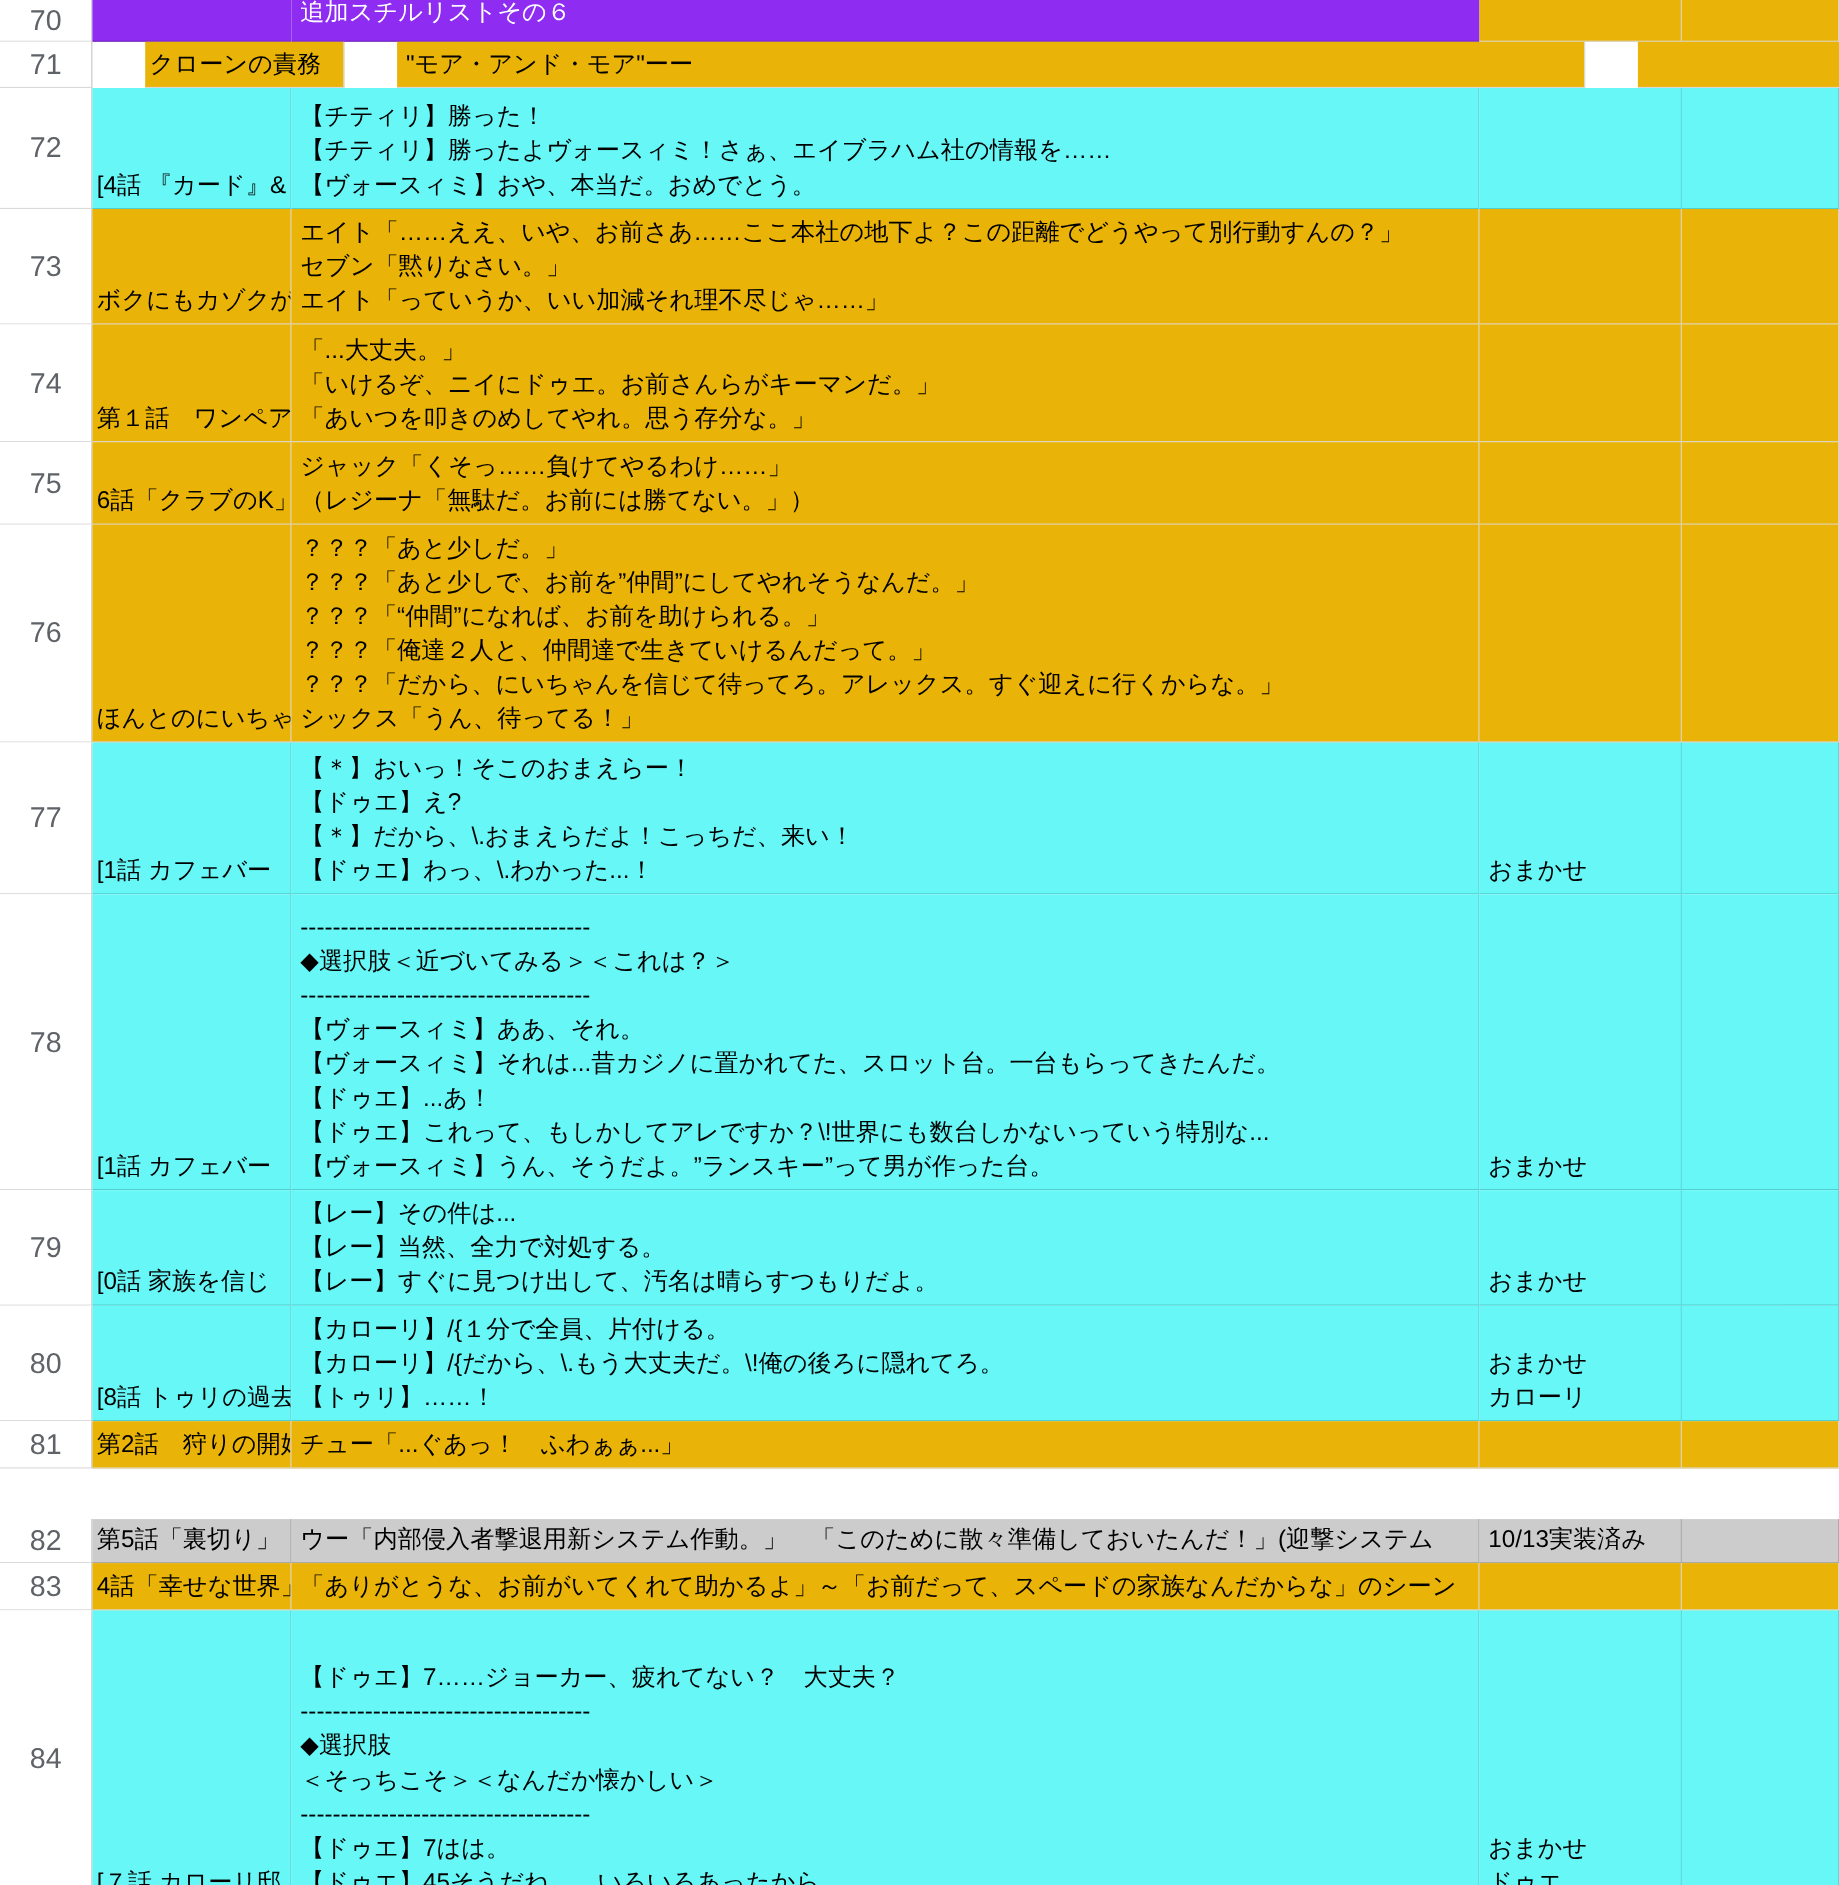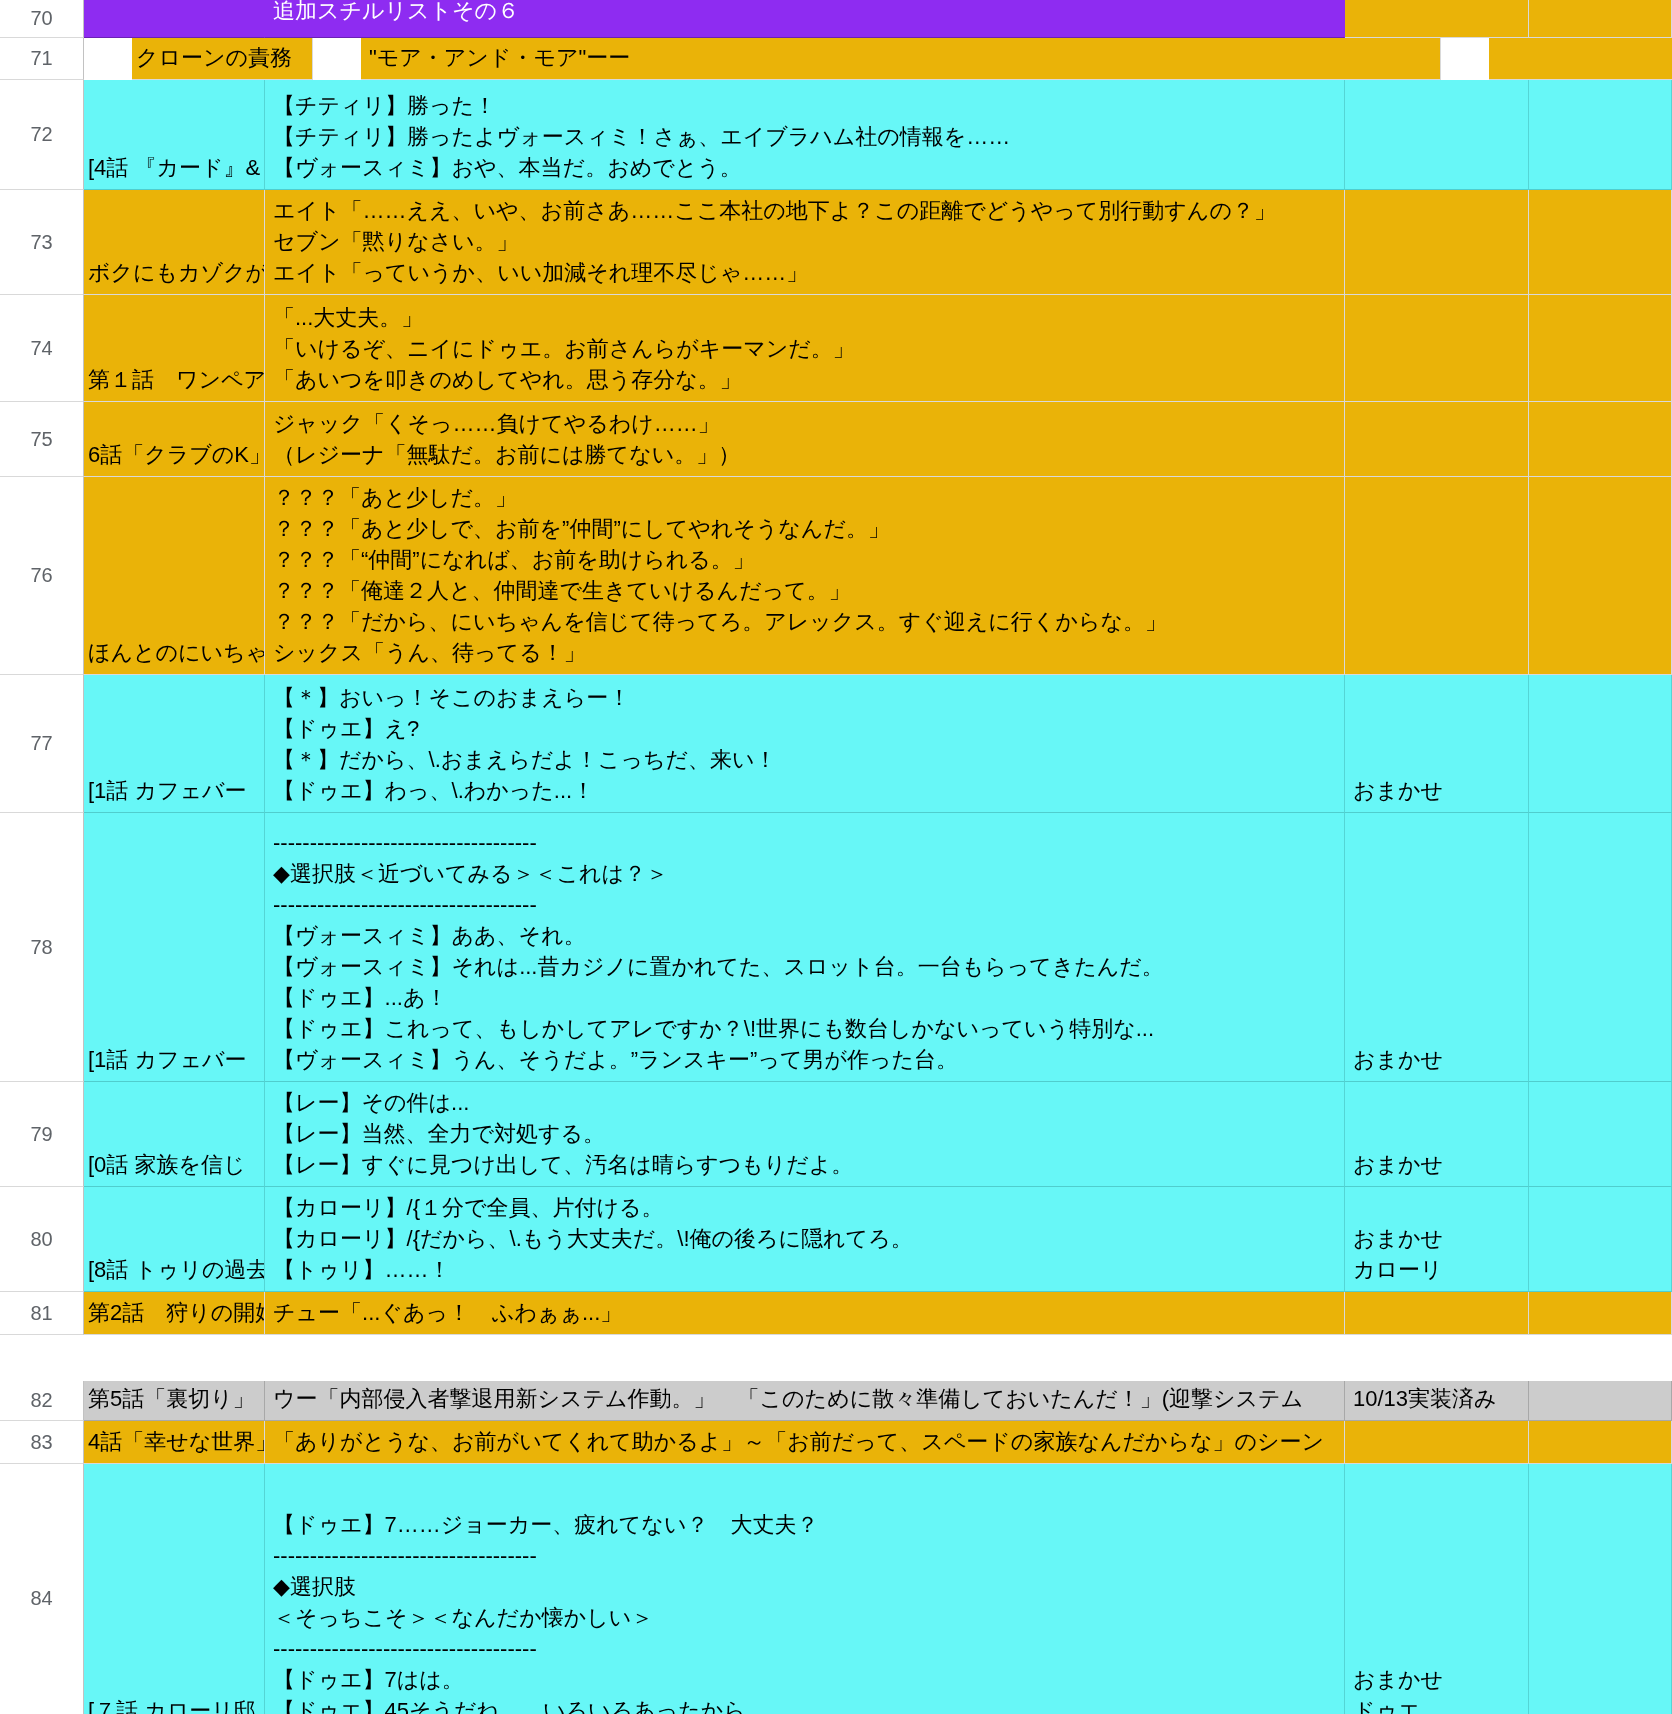--- a/index.html
+++ b/index.html
@@ -20,21 +20,21 @@
     border-right:1px solid #d9d9d9;
     border-bottom:1px solid #d9d9d9;
     font-size:22px;line-height:31px;
     white-space:nowrap;
   }
   .gutter{
     width:84px;flex:0 0 84px;
     justify-content:center;align-items:center;
     background:#ffffff;
     border-right:1px solid #c2c2c2;
-    font-size:20px;color:#5f6368;
+    font-size:26px;color:#5f6368;
   }
   .colA{width:181px;flex:0 0 181px;padding:0 0 6px 4px;}
   .colB{width:1080px;flex:0 0 1080px;padding:0 0 6px 8px;}
   .colC{width:184px;flex:0 0 184px;padding:0 12px 6px 8px;}
   .colD{flex:1 1 auto;}
   .line{display:block;white-space:pre;}
   .bg-white{background:#eab308;}
   .bg-cyan{background:#67f7f7;border-right-color:rgba(0,60,60,0.18);border-bottom-color:rgba(0,60,60,0.22);}
   .bg-gray{background:#cccccc;border-right-color:#a8a8a8;border-bottom-color:#a8a8a8;}
   .bg-purple{background:#8e2cf1;color:#ffffff;border-right-color:transparent;border-bottom-color:rgba(0,0,0,0.25);}

